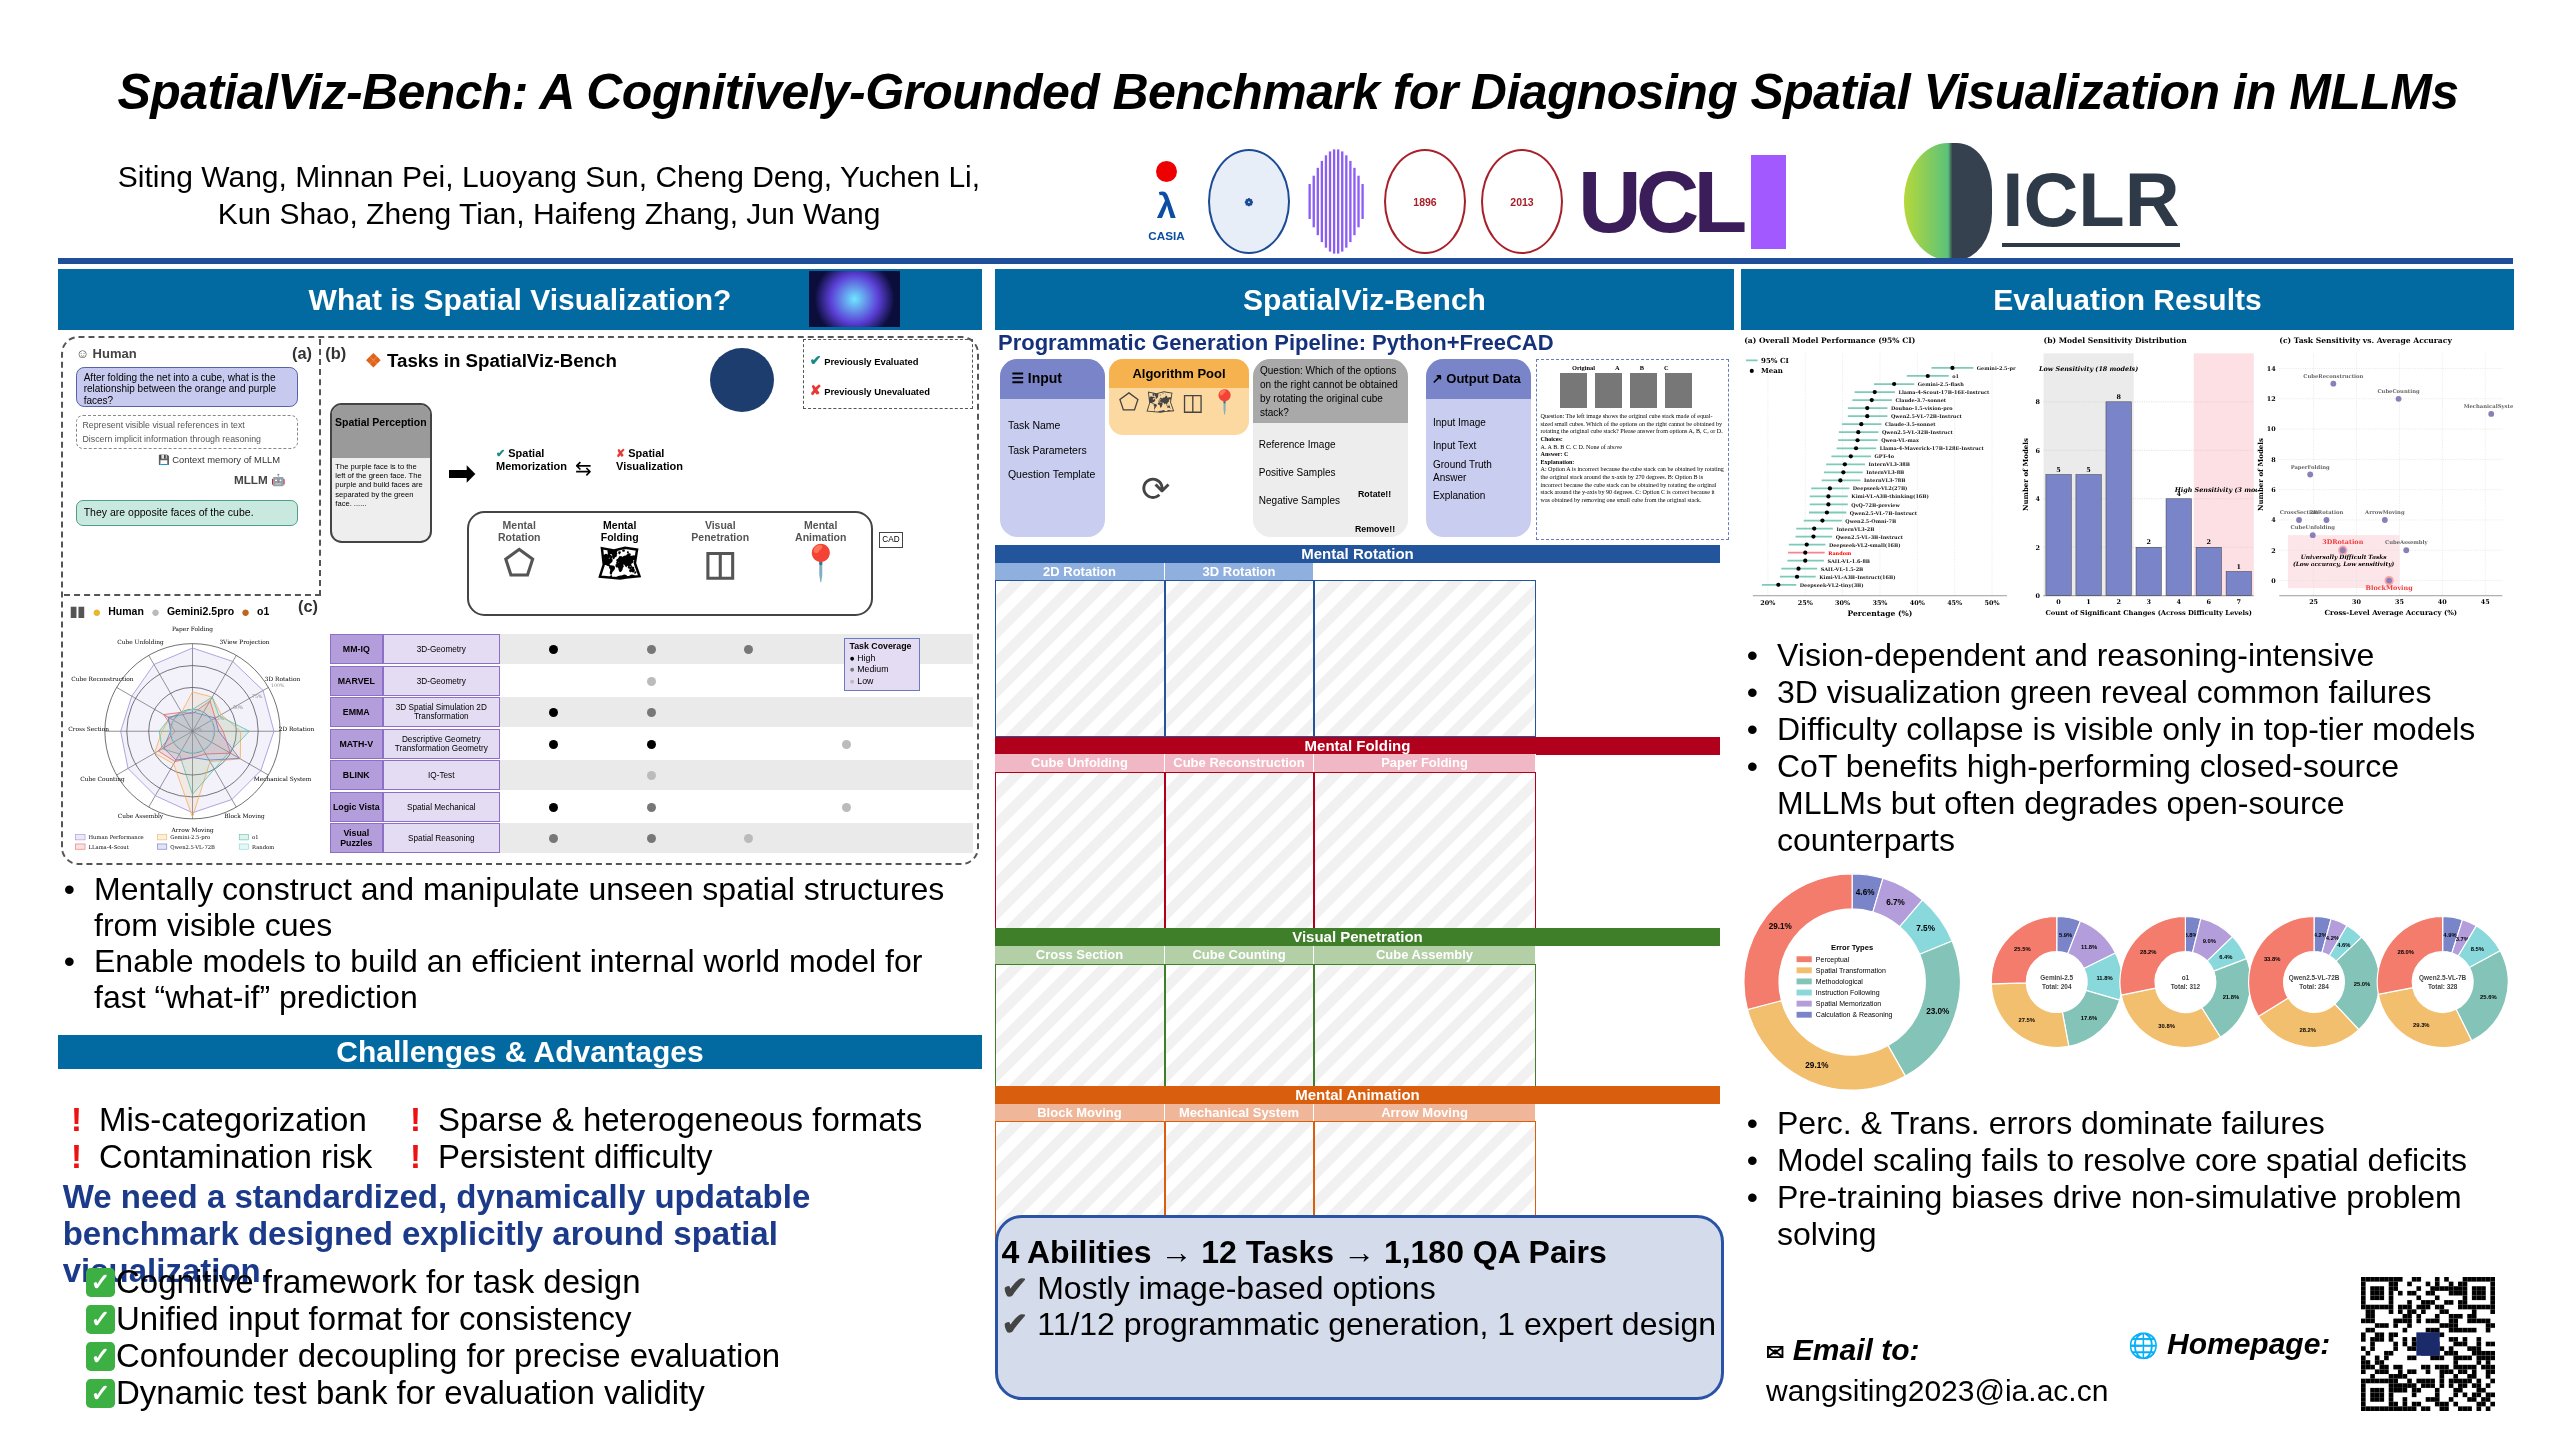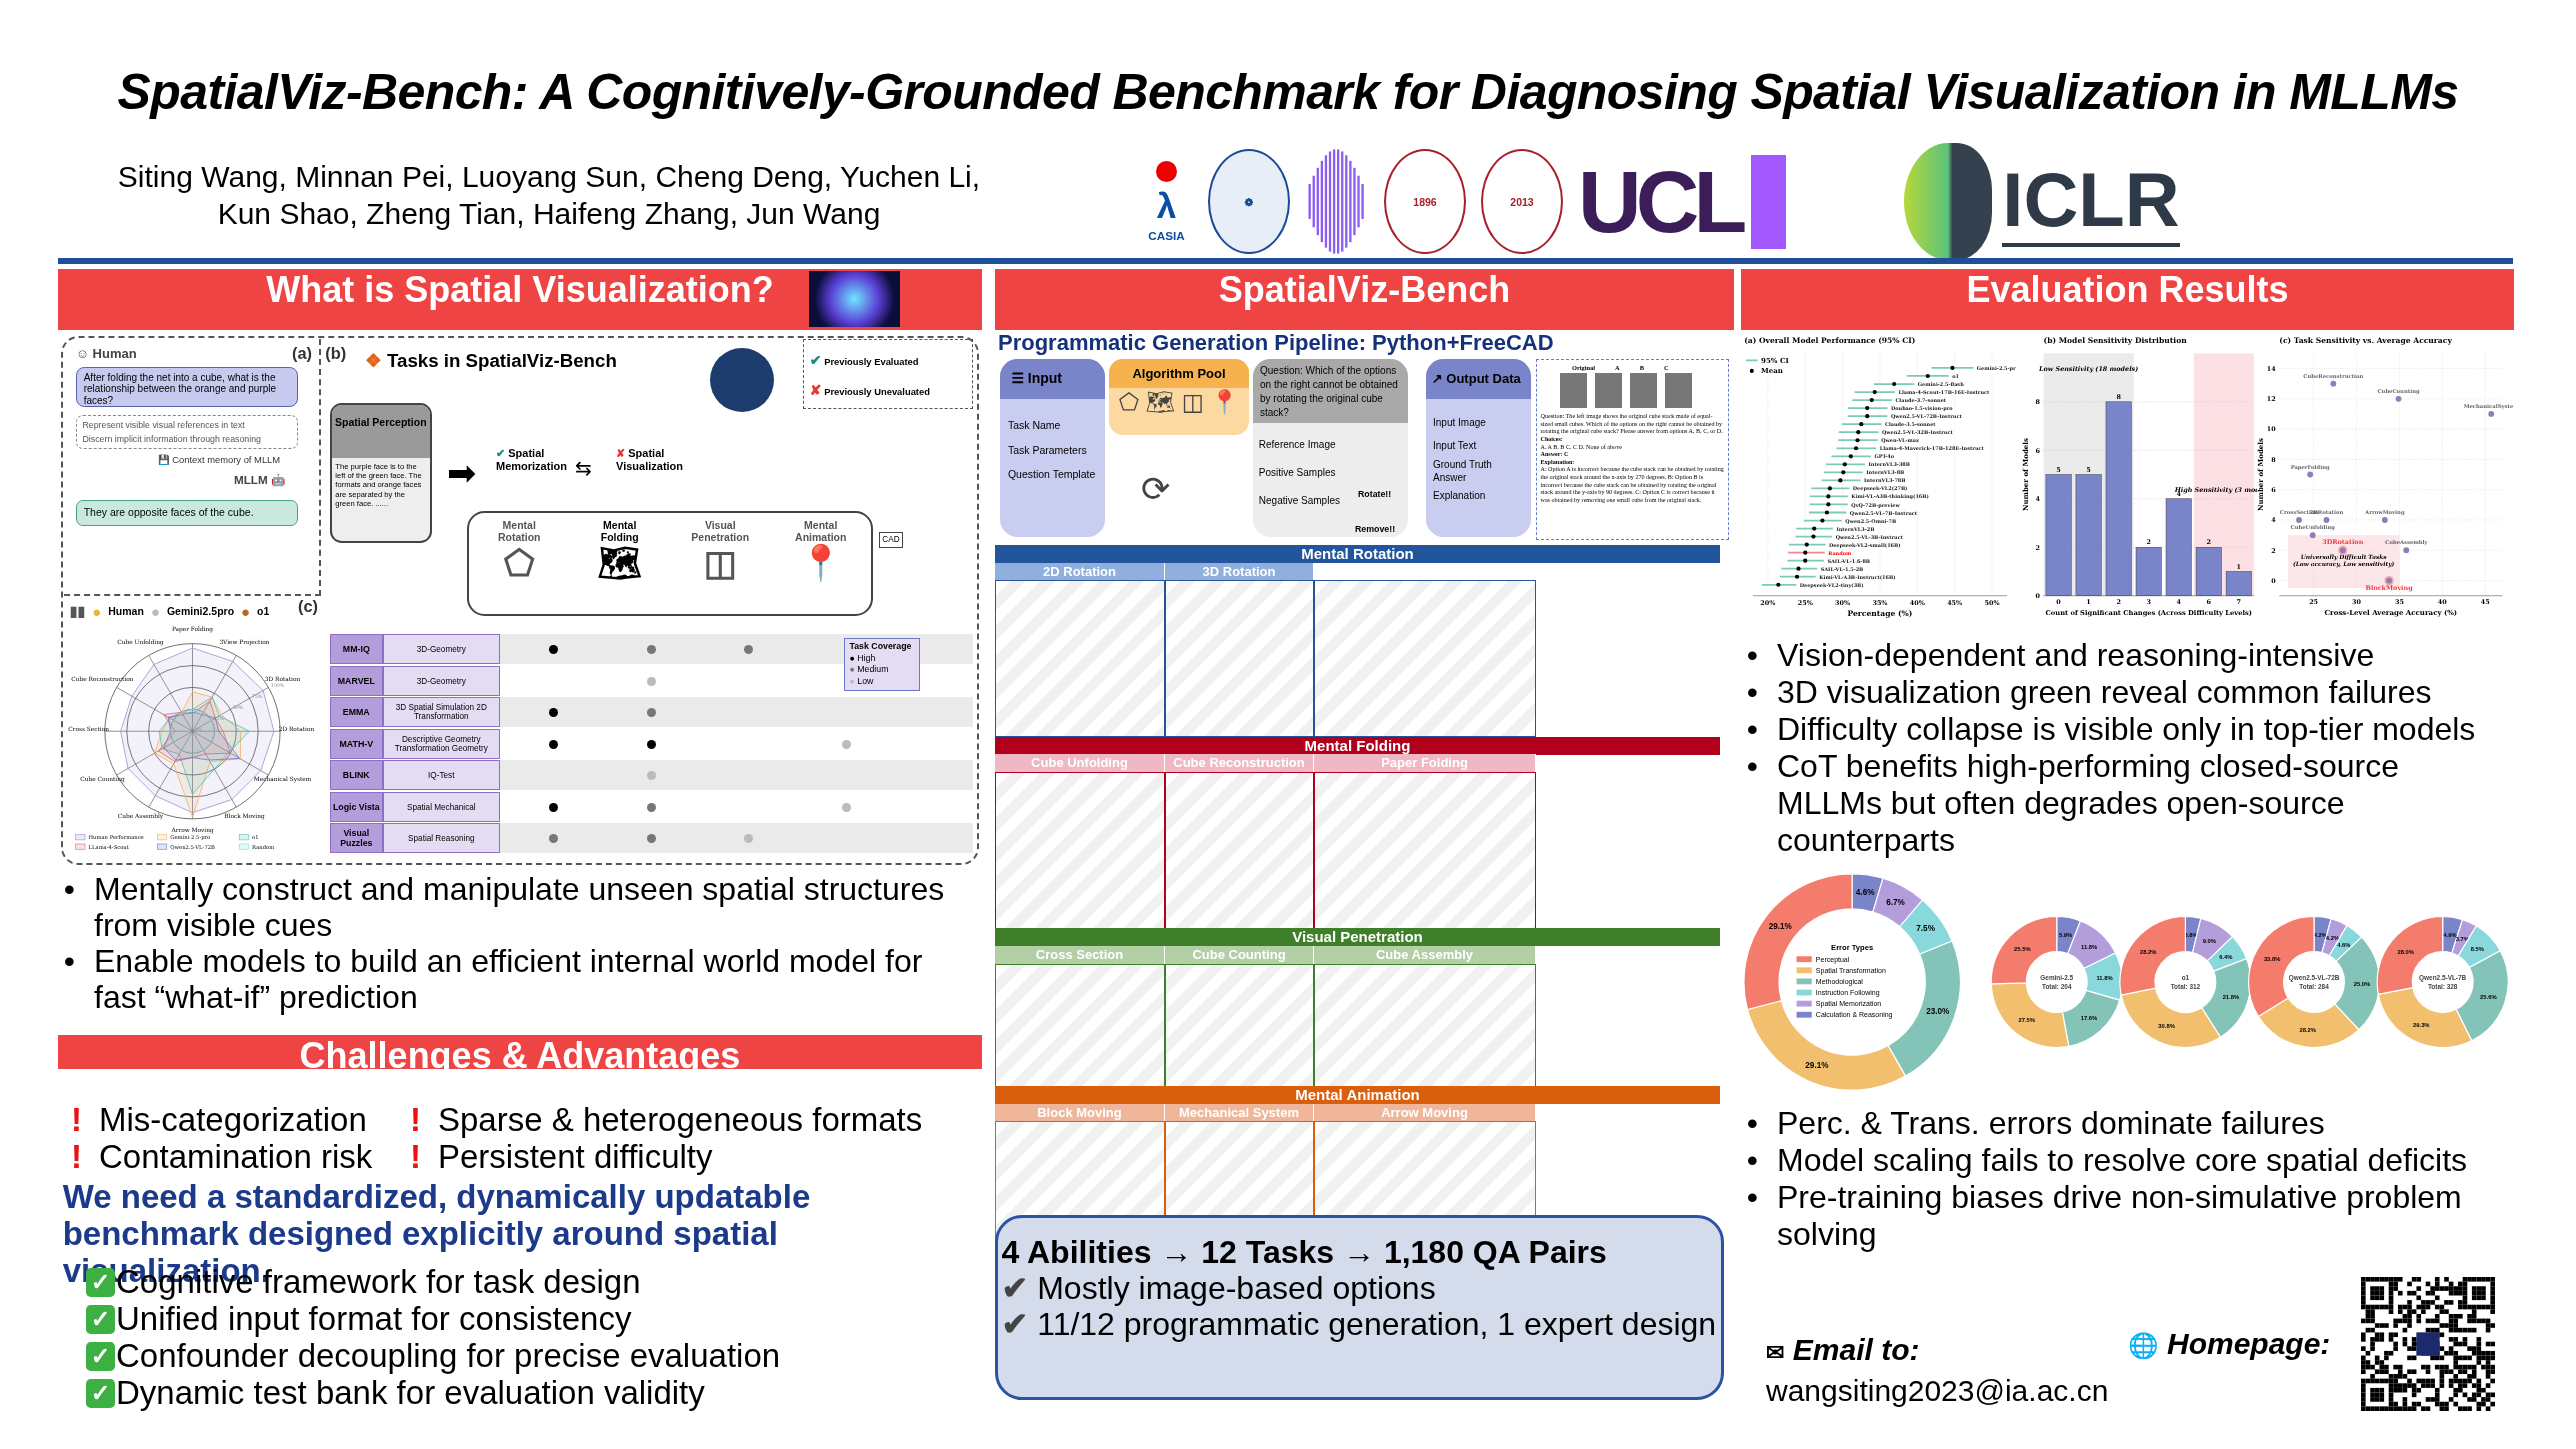--- a/index.html
+++ b/index.html
@@ -5,21 +5,21 @@
 *{box-sizing:border-box;margin:0;padding:0}
 html,body{width:2576px;height:1449px;background:#fff;overflow:hidden}
 body{font-family:"Liberation Sans",sans-serif;color:#000;position:relative}
 .abs{position:absolute}
 .title{left:0;width:2576px;top:63px;text-align:center;font-size:50px;font-weight:bold;font-style:italic;letter-spacing:-0.6px}
 .authors{left:58px;width:982px;top:158px;text-align:center;font-size:30px;line-height:37px}
 .logos{left:1140px;top:143px;height:117px;display:flex;align-items:center;gap:15px}
 .logo{display:flex;align-items:center;justify-content:center;font-weight:bold}
 .logo.round{width:82px;height:105px;border-radius:50%;border:2.9px solid;font-size:10.5px;text-align:center}
 .hr-top{left:58px;width:2455px;top:258px;height:5.8px;background:#1f4e9a}
-.sec-head{top:269px;height:61px;background:#ef4444;color:#fff;font-size:36px;font-weight:bold;display:flex;justify-content:center}
+.sec-head{top:269px;height:61px;background:#0369a1;color:#fff;font-size:30px;font-weight:bold;display:flex;align-items:center;justify-content:center}
 .col1{left:58px;width:924px}
 .col2{left:995px;width:739px}
 .col3{left:1741px;width:773px}
 .panel{border:2.3px dashed #555;border-radius:17.5px}
 .bul{font-size:32px;line-height:36px}
 .bul li{list-style:none;position:relative;padding-left:36px}
 .bul li:before{content:"•";position:absolute;left:5.8px}
 .chal{font-size:33px;line-height:37px;display:grid;grid-template-columns:339px 585px}
 .chal div{padding-left:41px;position:relative}
 .chal .ex{position:absolute;left:13px;color:#e11;font-weight:bold}
@@ -176,21 +176,21 @@
 <div class="abs" style="left:324px;top:339px;width:652px;height:523px">
   <div class="abs" style="left:1.2px;top:4.7px;font-size:16.4px;font-weight:bold;color:#333">(b)</div>
   <div class="abs" style="left:41px;top:10.5px;font-size:18.7px;font-weight:bold"><span style="color:#e0641a">❖</span> <span>Tasks in SpatialViz-Bench</span></div>
   <div class="abs" style="left:479px;top:0;width:170px;height:70px;border:1.8px dashed #555;padding:5.8px;font-size:9.4px;font-weight:bold;line-height:28px">
     <div><span style="color:#1a8a86;font-size:14px">✔</span> <span>Previously Evaluated</span></div>
     <div><span style="color:#e53935;font-size:14px">✘</span> <span>Previously Unevaluated</span></div>
   </div>
   <div class="abs" style="left:386px;top:8.8px;width:64px;height:64px;background:#1d3d6e;border-radius:50%"></div>
   <div class="abs" style="left:5.8px;top:64px;width:102px;height:140px;border:2.3px solid #444;border-radius:11.7px;overflow:hidden;background:#eee">
     <div style="background:#9a9a9a;height:53px;text-align:center;font-size:10.5px;font-weight:bold;padding-top:10.5px">Spatial Perception</div>
-    <div style="padding:3.5px;font-size:7.6px;line-height:9.4px">The purple face is to the left of the green face. The formats and orange faces are separated by the green face. ......</div>
+    <div style="padding:3.5px;font-size:7.6px;line-height:9.4px">The purple face is to the left of the green face. The purple and build faces are separated by the green face. ......</div>
   </div>
   <div class="abs" style="left:123px;top:114px;font-size:35px">➡</div>
   <div class="abs" style="left:172px;top:108px;font-size:11px;font-weight:bold;width:64px"><span style="color:#1a8a86">✔</span> <span>Spatial Memorization</span></div>
   <div class="abs" style="left:251px;top:117px;font-size:20px">⇆</div>
   <div class="abs" style="left:292px;top:108px;font-size:11px;font-weight:bold;width:76px"><span style="color:#e53935">✘</span> <span>Spatial Visualization</span></div>
   <div class="abs" style="left:143px;top:172px;width:406px;height:105px;border:2.3px solid #444;border-radius:17.5px;display:flex;justify-content:space-around;padding-top:5.8px">
     <div style="text-align:center;color:#555;font-size:10.5px;font-weight:bold;width:70px">
         <div>Mental Rotation</div>
         <div style="font-size:35px">⬠</div>
       </div>

